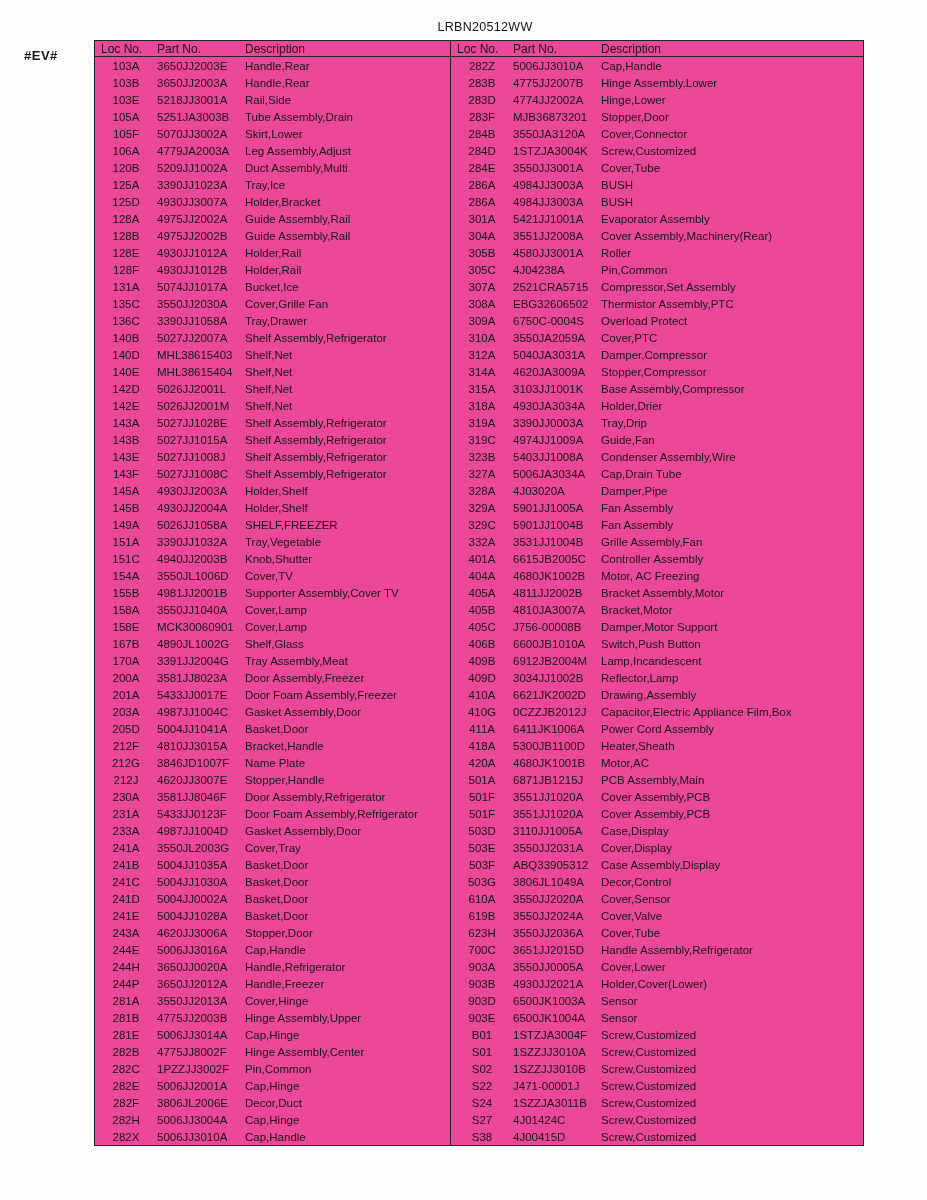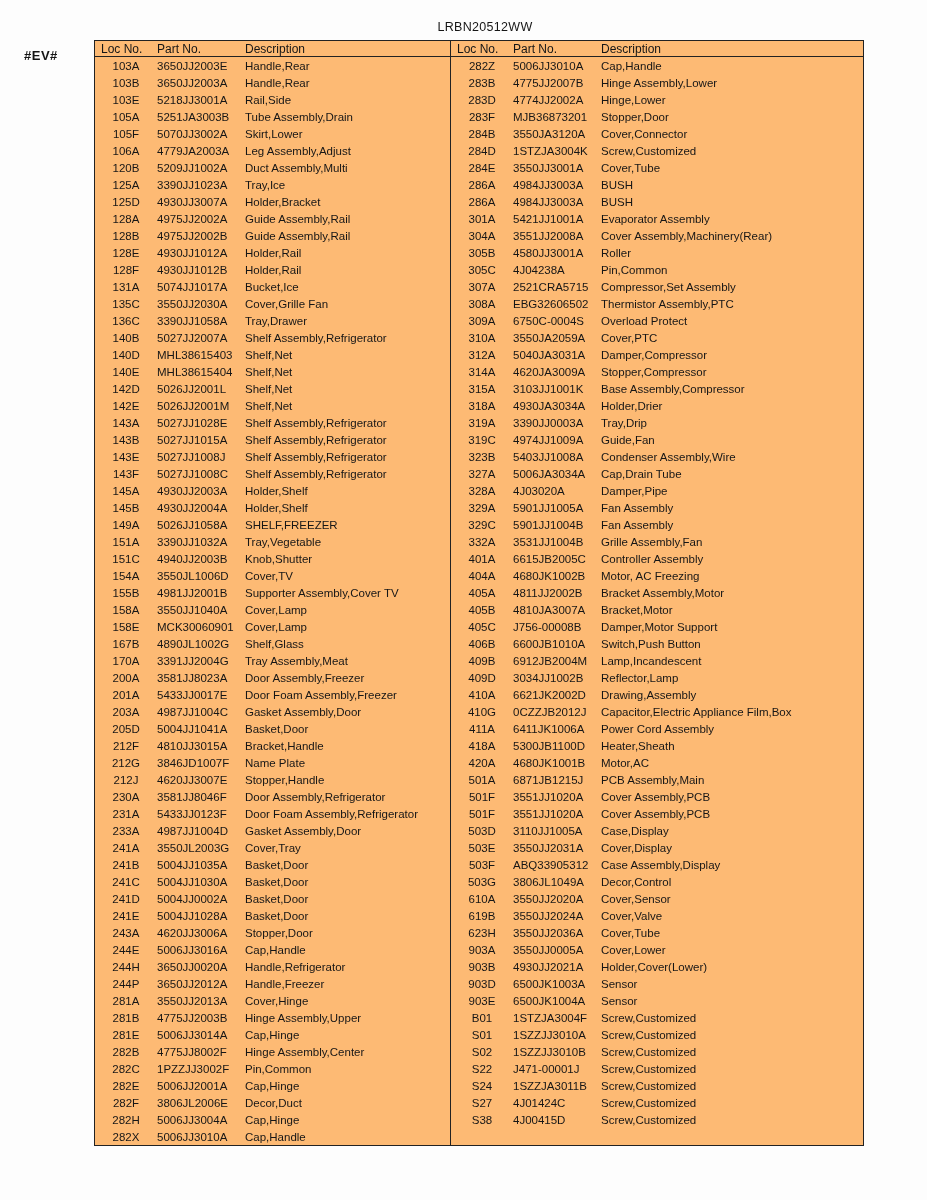--- a/index.html
+++ b/index.html
@@ -37,21 +37,21 @@
     letter-spacing: 0.3px;
     padding-left: 43px;
   }
   .parts-table {
     position: absolute;
     left: 94px;
     top: 40px;
     width: 770px;
     border: 1px solid #222;
     display: flex;
-    background: #fdba74;
+    background: #ec4899;
   }
   .col-half {
     display: flex;
     flex-direction: column;
   }
   .col-left  { width: 356px; border-right: 1px solid #222; }
   .col-right { flex: 1; }
   .head-row {
     display: flex;
     align-items: center;
@@ -792,20 +792,25 @@
     <span class="c-part">3550JJ2024A</span>
     <span class="c-desc">Cover,Valve</span>
   </div>
 
   <div class="row">
     <span class="c-loc">623H</span>
     <span class="c-part">3550JJ2036A</span>
     <span class="c-desc">Cover,Tube</span>
   </div>
 
+  <div class="row">
+    <span class="c-loc">700C</span>
+    <span class="c-part">3651JJ2015D</span>
+    <span class="c-desc">Handle Assembly,Refrigerator</span>
+  </div>
 
   <div class="row">
     <span class="c-loc">903A</span>
     <span class="c-part">3550JJ0005A</span>
     <span class="c-desc">Cover,Lower</span>
   </div>
 
   <div class="row">
     <span class="c-loc">903B</span>
     <span class="c-part">4930JJ2021A</span>

